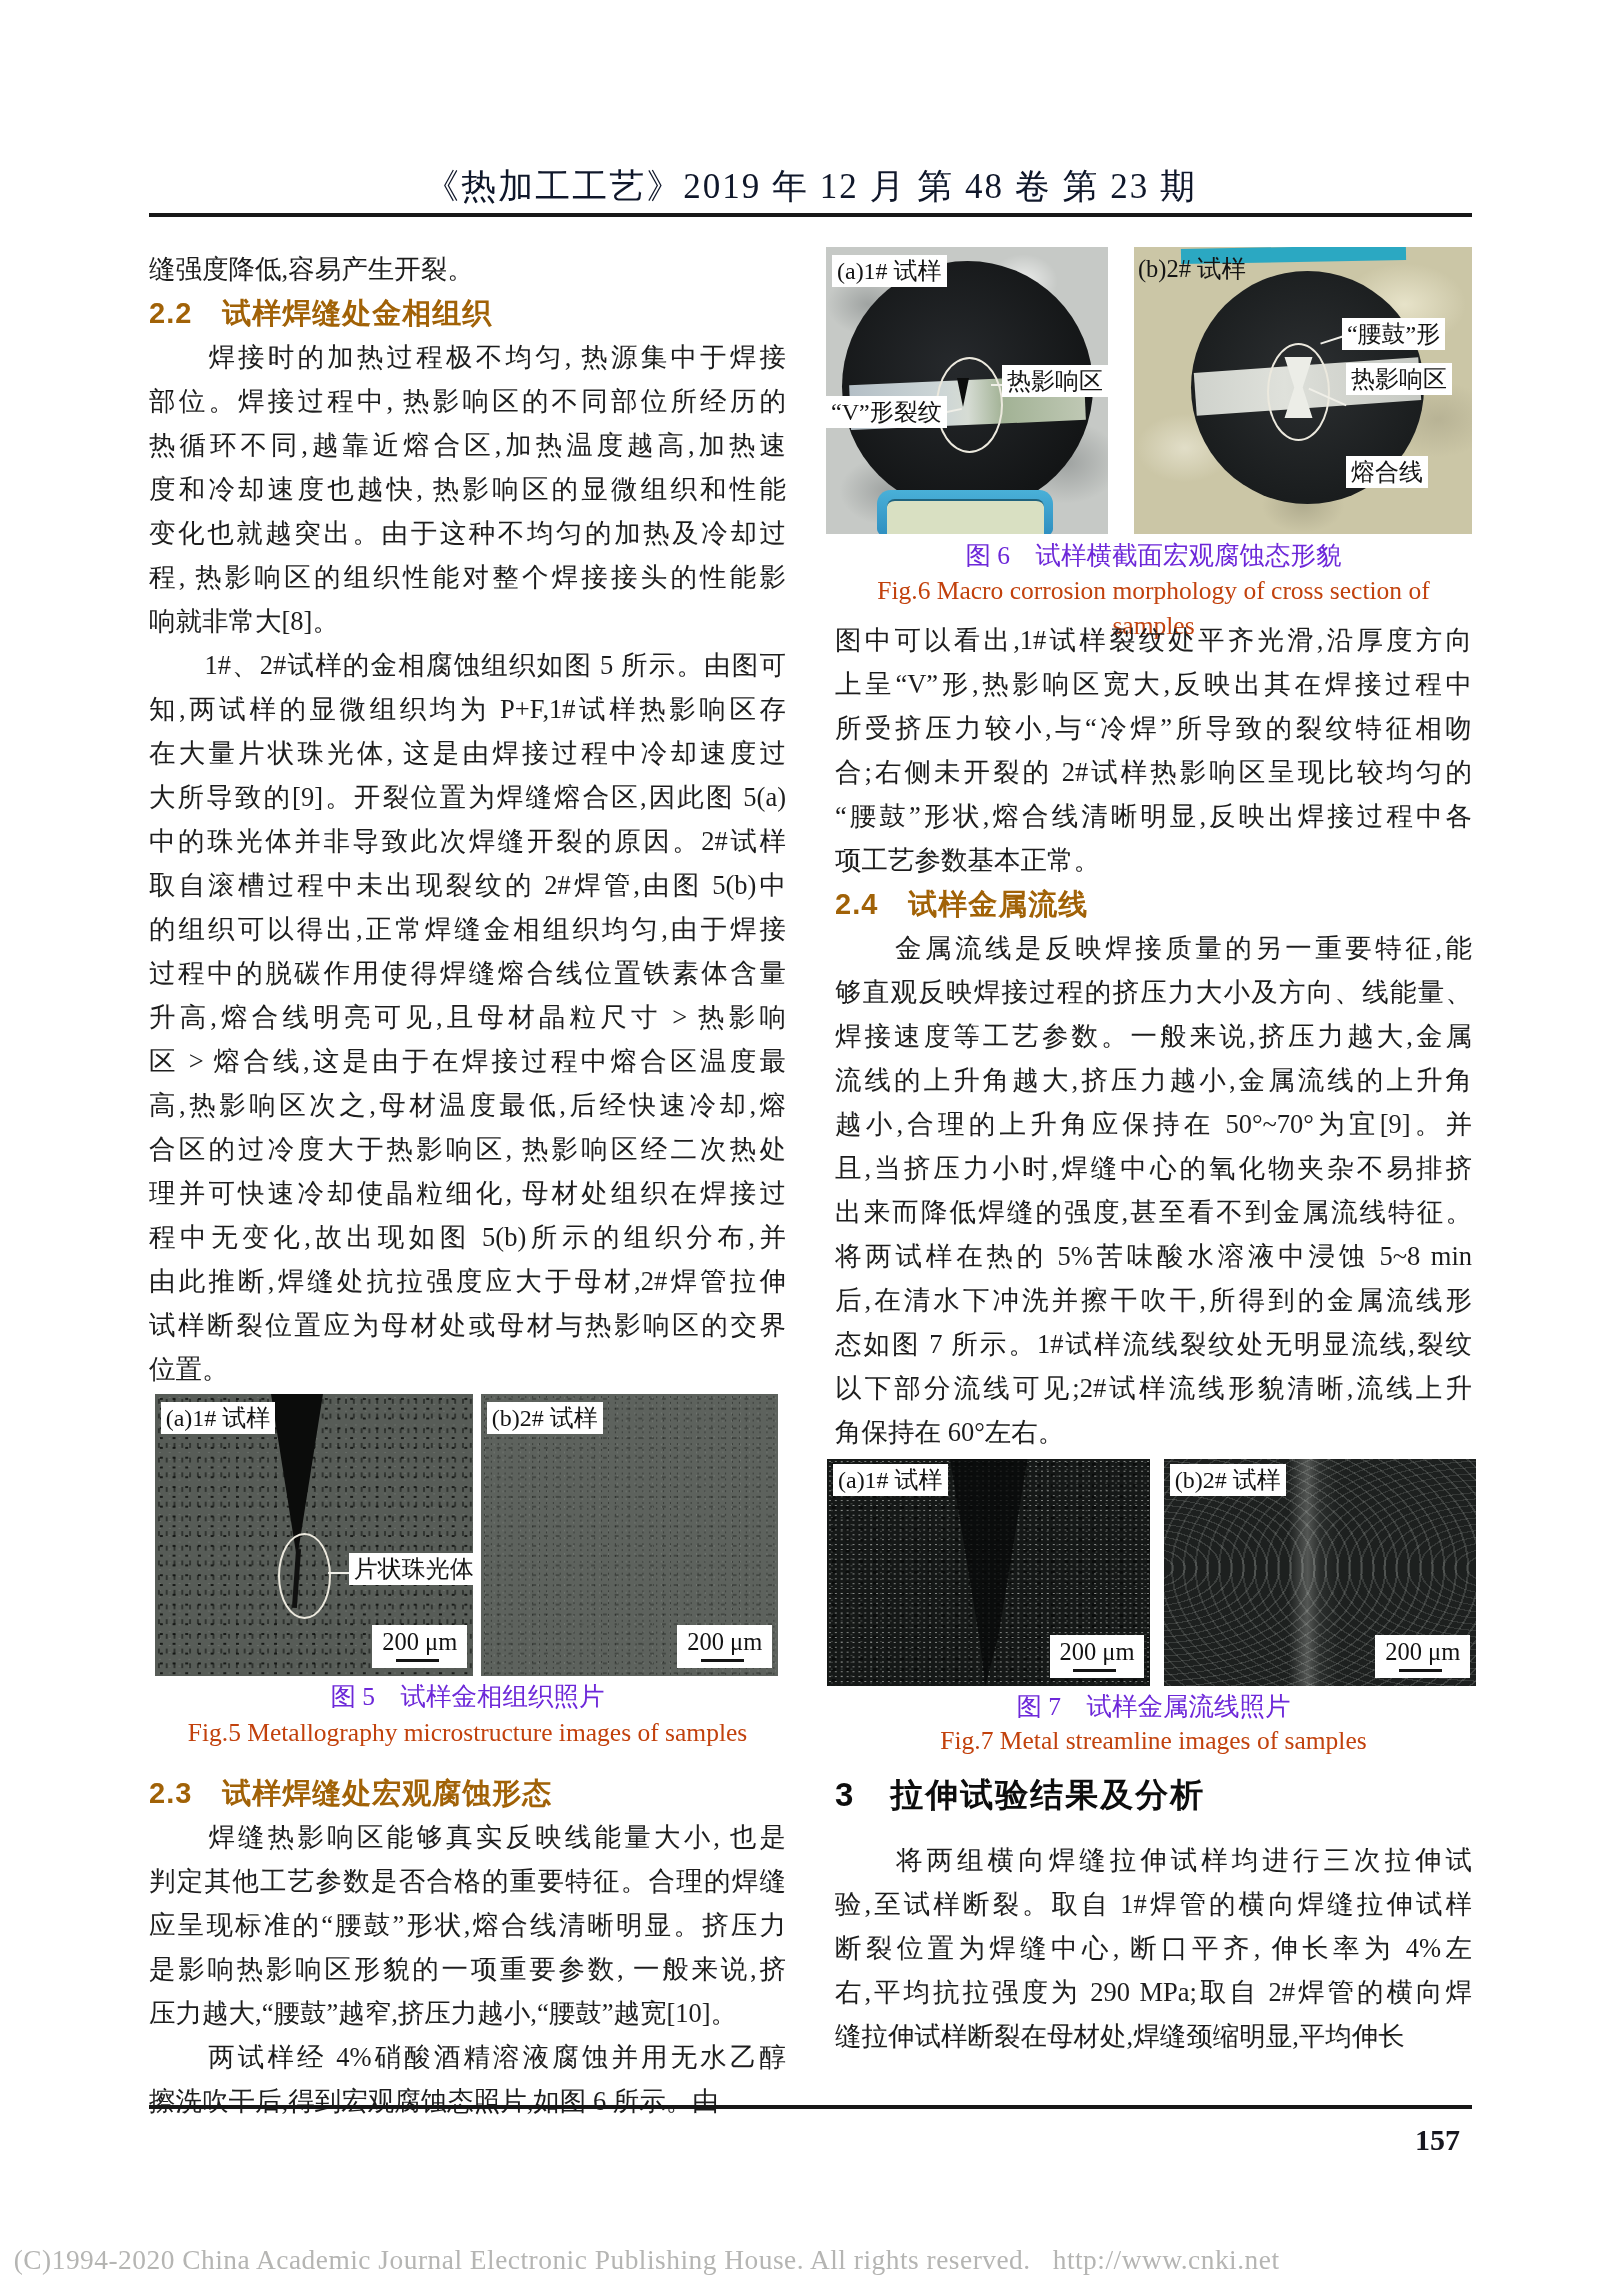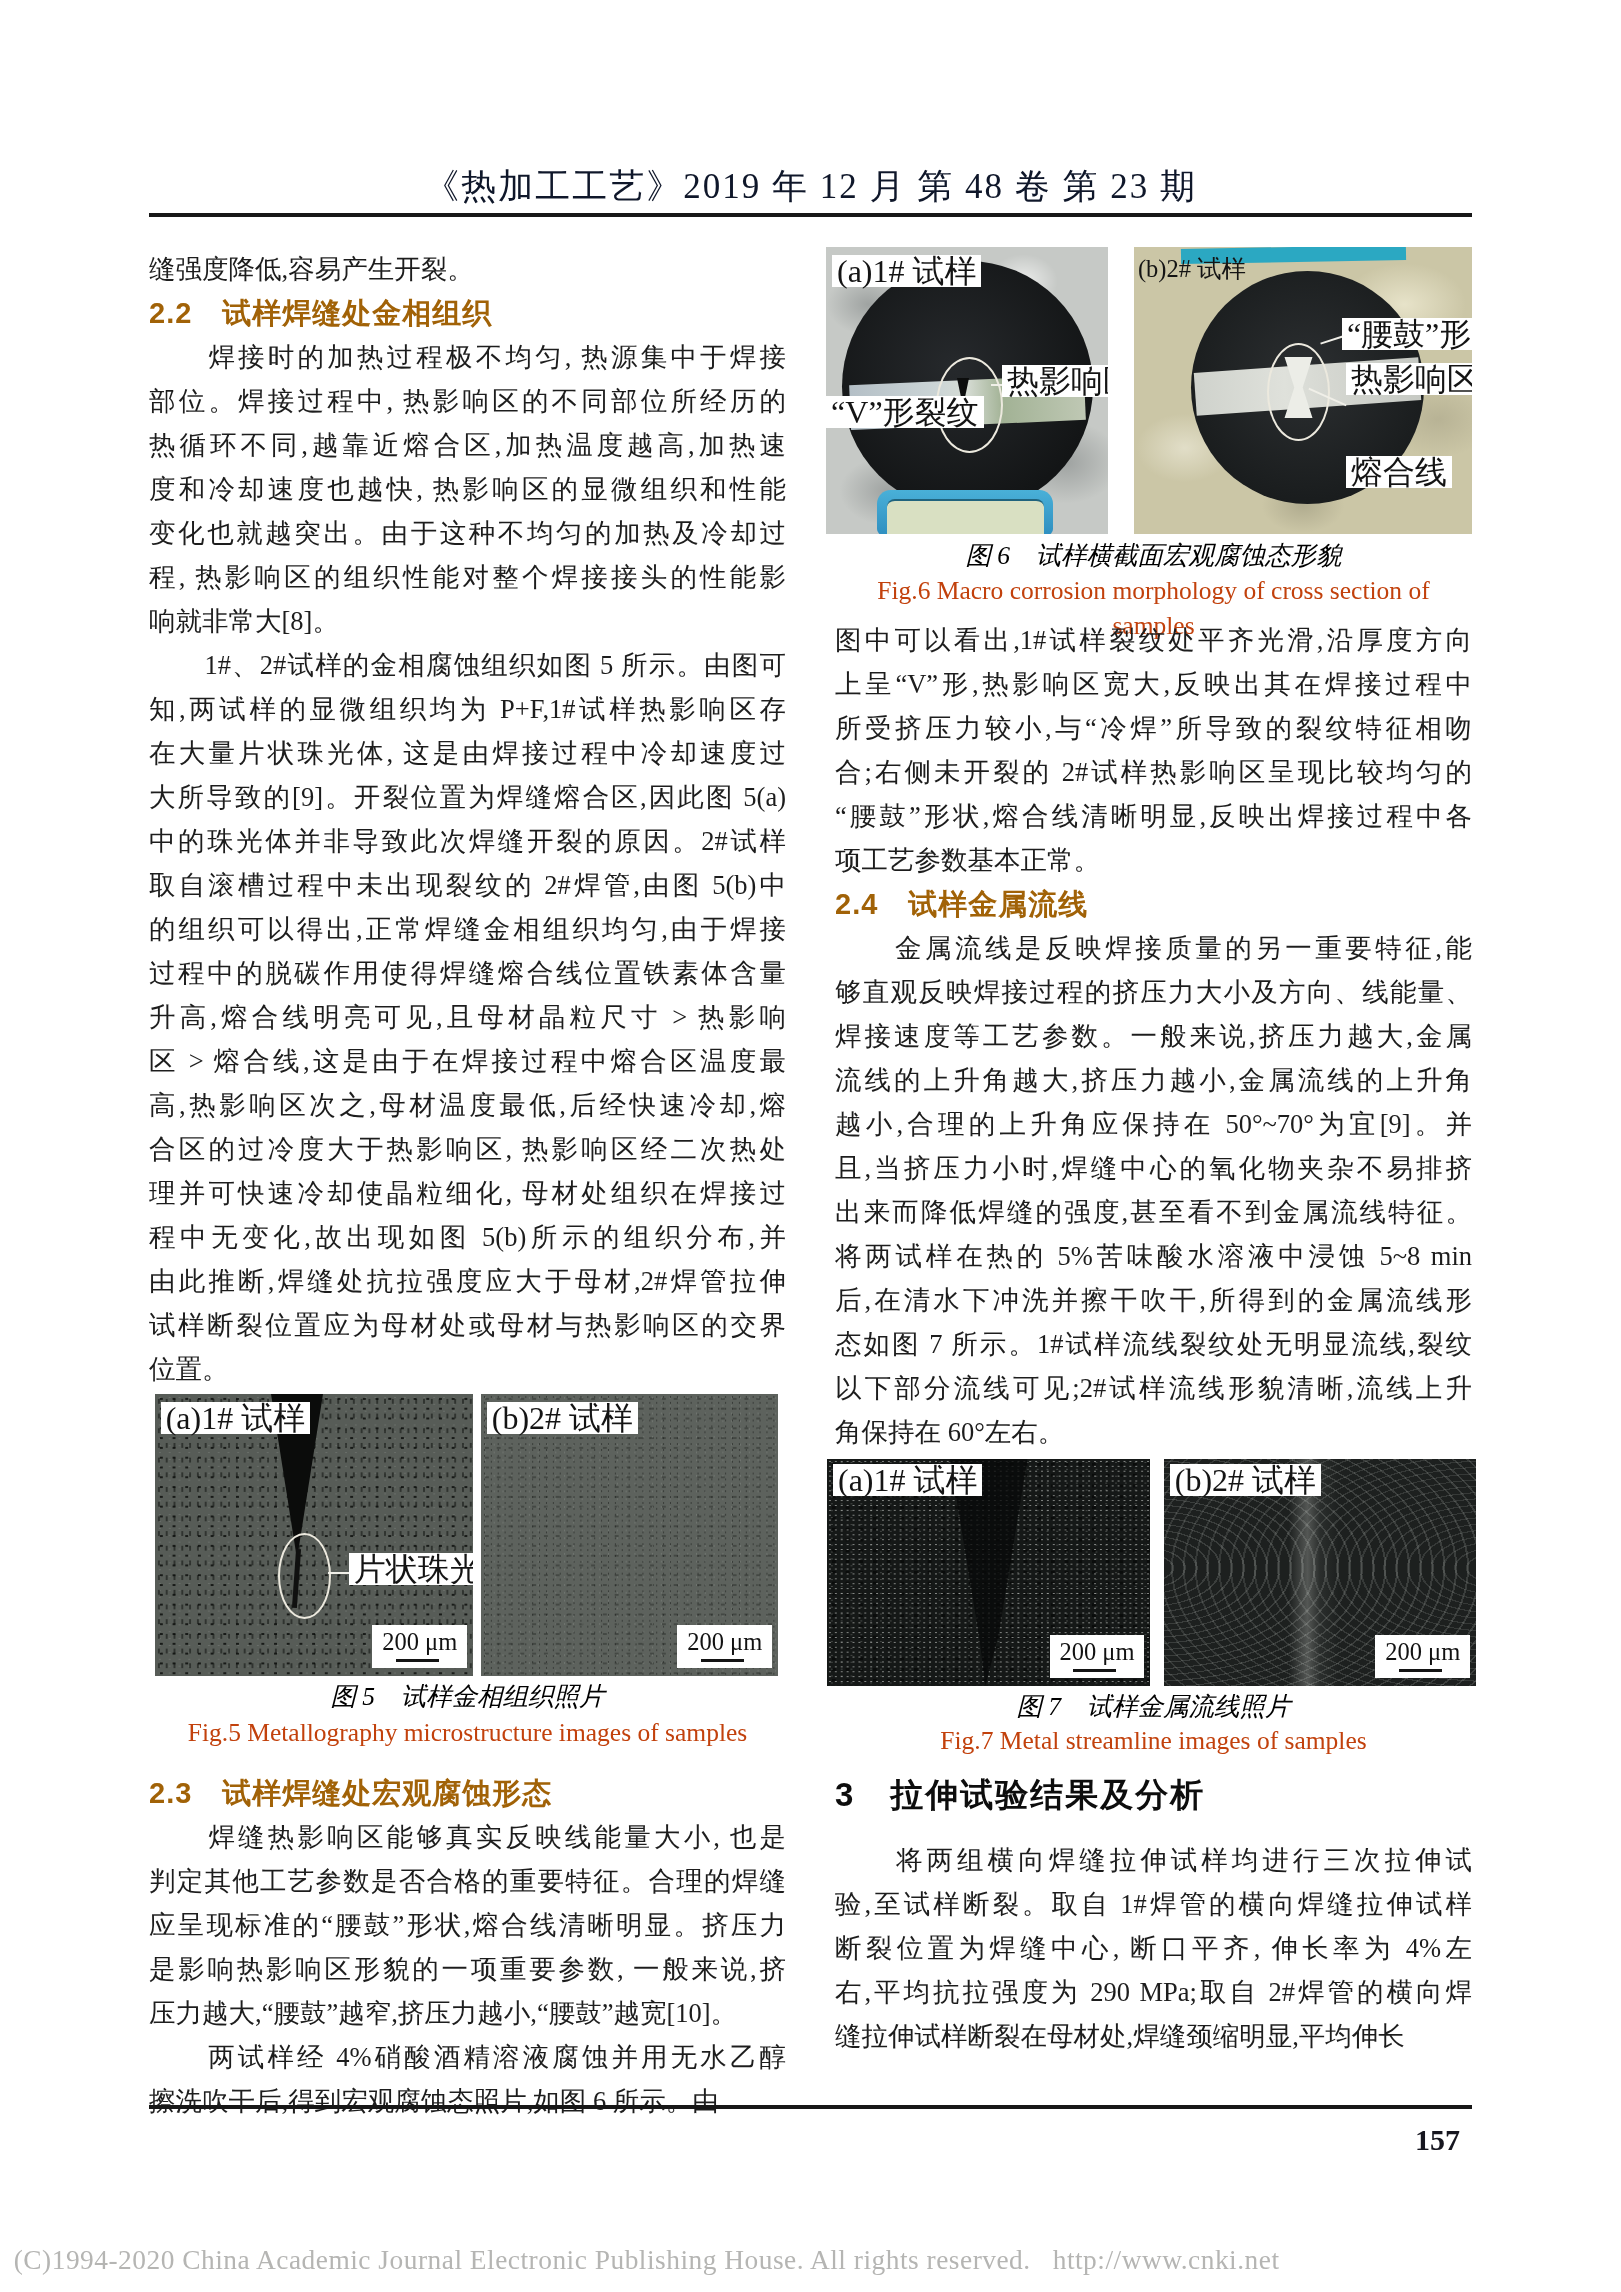--- a/index.html
+++ b/index.html
@@ -23,25 +23,25 @@
   .mt22{margin-top:21.6px;}
   .h-main{font-family:"Liberation Sans","DejaVu Sans",sans-serif;font-weight:bold;
       font-size:33px;line-height:55px;height:55px;margin-top:9.8px;color:#0d0d0d;letter-spacing:2px;}
 
   .figure{position:relative;}
   .fig5{height:282px;margin-top:2.9px;}
   .fig6{height:287px;}
   .fig7{height:227px;margin-top:4.9px;}
   .photo{position:absolute;top:0;overflow:hidden;}
 
-  .cap-cn{text-align:center;font-size:25.5px;line-height:37px;height:37px;margin-top:2px;color:#000000;font-style:italic;}
+  .cap-cn{text-align:center;font-size:25.5px;line-height:37px;height:37px;margin-top:2px;color:#6d28d9;}
   .cap-en{text-align:center;font-size:25.5px;line-height:35px;height:35px;color:#c2410c;}
   .cap-tight{line-height:33px;height:33px;}
 
-  .lblbox{position:absolute;background:#ffffff;padding:0 4.9px;font-size:32px;line-height:32px;
+  .lblbox{position:absolute;background:#ffffff;padding:0 4.9px;font-size:24px;line-height:32px;
       color:#141414;white-space:nowrap;}
   .lblplain{position:absolute;font-size:24.5px;line-height:32px;color:#141414;white-space:nowrap;}
   .ell{position:absolute;border:2px solid #ece9de;border-radius:50%;}
   .lead{position:absolute;background:#f0efe8;height:2px;}
   .scalebox{position:absolute;background:#ffffff;color:#121212;font-size:24.5px;line-height:29px;
       padding:2px 9.8px 11.8px 9.8px;}
   .sline{position:absolute;left:23.5px;bottom:5.9px;width:43px;height:2.9px;background:#141414;}
 
   
   .fig5a{left:5.9px;width:318px;height:282px;background-color:#575c57;

